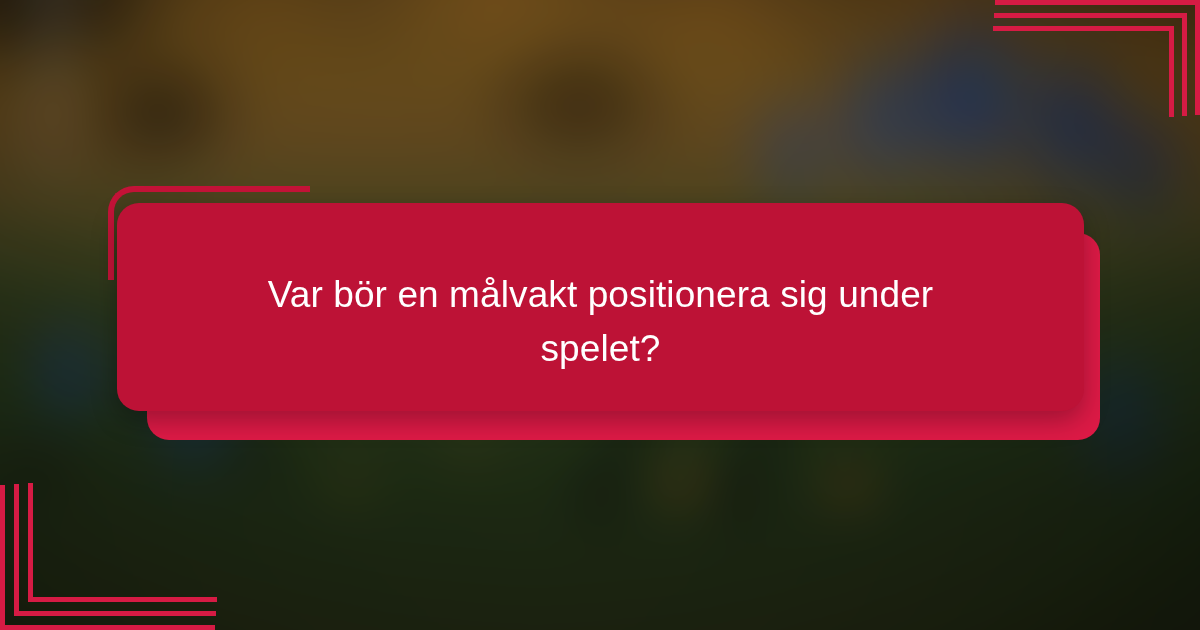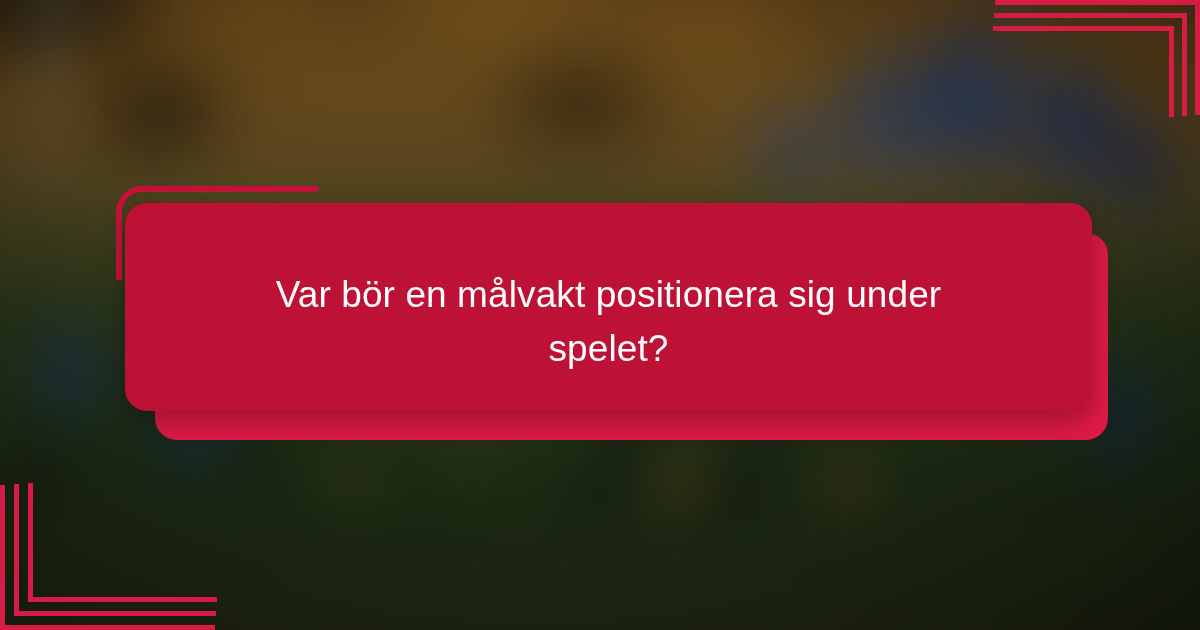--- a/index.html
+++ b/index.html
@@ -125,21 +125,21 @@
     border-bottom-width: 5px;
     border-left-width: 5px;
   }
   .corner-bl .b1 { left: 0;  bottom: 0;  width: 210px; height: 140px; }
   .corner-bl .b2 { left: 14px; bottom: 14px; width: 197px; height: 127px; }
   .corner-bl .b3 { left: 28px; bottom: 28px; width: 184px; height: 114px; }
 
   
   .card-stack {
     position: absolute;
-    left: 12px; top: 0;
+    left: 4px; top: 0;
     width: 1057px; height: 630px;
   }
 
   
   .card-outline {
     position: absolute;
     left: 104px;
     top: 186px;
     width: 196px;
     height: 88px;

